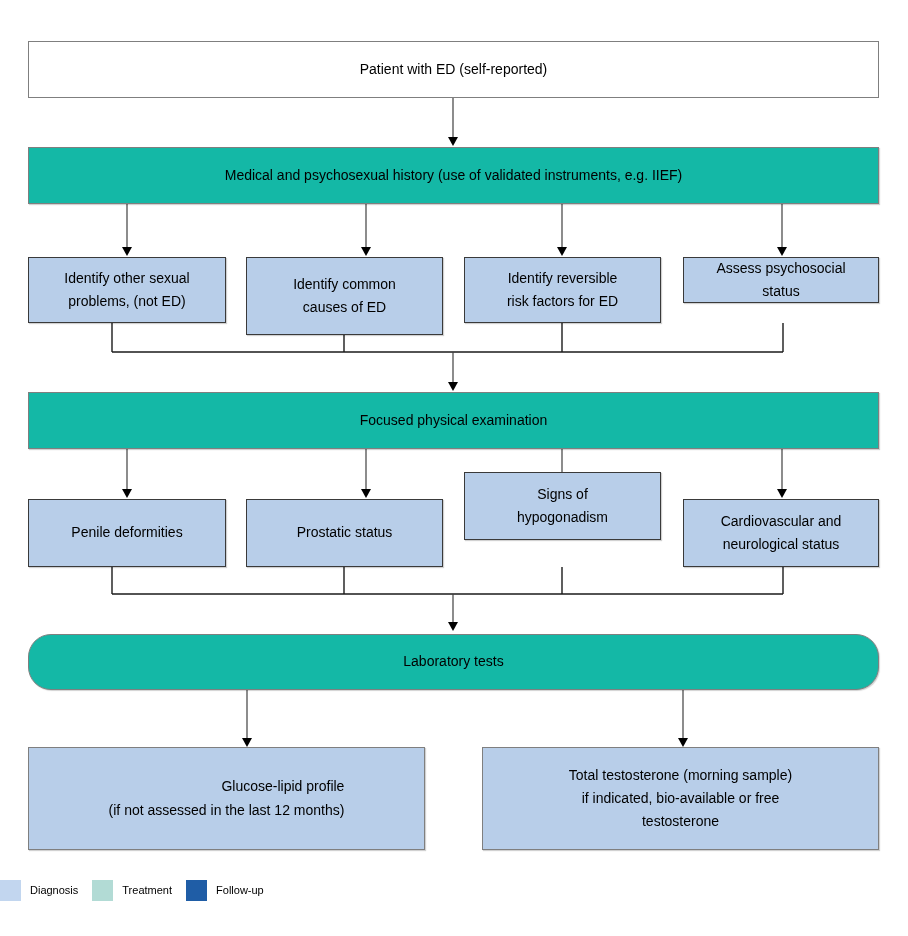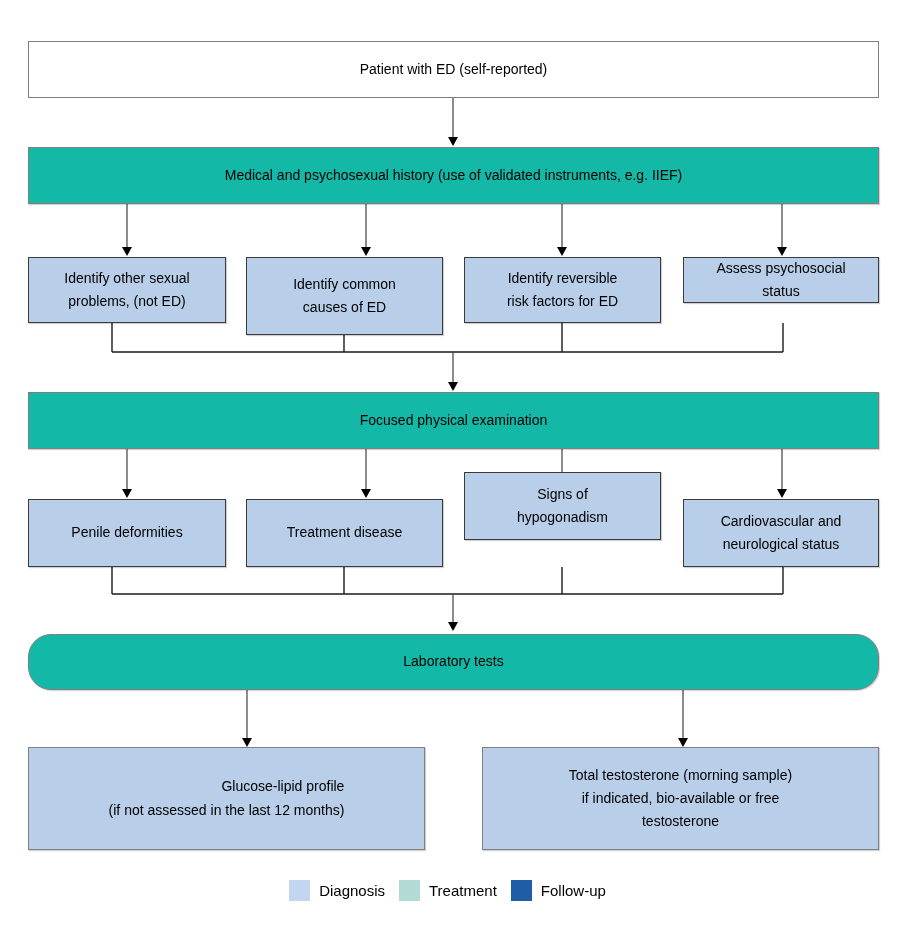--- a/index.html
+++ b/index.html
@@ -16,22 +16,22 @@
   .plain{background:#ffffff;border:1px solid #7f7f7f;}
   .band{background:#14b8a6;border:1px solid #7f7f7f;box-shadow:1px 1px 1px rgba(0,0,0,0.18);}
   .small-box{background:#b8cee9;border:1px solid #3a3a3a;box-shadow:1px 1px 1px rgba(0,0,0,0.18);}
   .bottom-box{background:#b8cee9;border:1px solid #7f7f7f;box-shadow:1px 1px 1px rgba(0,0,0,0.18);}
   #connectors{position:absolute;left:0;top:0;width:908px;height:936px;pointer-events:none;}
   #connectors line{stroke:#404040;stroke-width:1.2;}
   #connectors line.merge{stroke:#1a1a1a;stroke-width:1.4;}
   #connectors polygon{fill:#000;}
   .legend{
     position:absolute;left:0;top:876px;width:895px;height:28px;
-    display:flex;justify-content:center;align-items:center;gap:14px;
-    font-size:15px;
+    display:flex;justify-content:flex-start;align-items:center;gap:14px;
+    font-size:11px;
   }
   .legend-item{display:flex;align-items:center;gap:9px;}
   .swatch{width:21px;height:21px;display:inline-block;}
 </style>
 </head>
 <body>
 
 <div id="canvas">
 
   <svg id="connectors" viewBox="0 0 908 936" xmlns="http://www.w3.org/2000/svg">
@@ -88,21 +88,21 @@
   <div class="node small-box" style="left:246px;top:257px;width:197px;height:78px;">Identify common
 causes of ED</div>
   <div class="node small-box" style="left:464px;top:257px;width:197px;height:66px;">Identify reversible
 risk factors for ED</div>
   <div class="node small-box" style="left:683px;top:257px;width:196px;height:46px;">Assess psychosocial
 status</div>
 
   <div class="node band" style="left:28px;top:392px;width:851px;height:57px;">Focused physical examination</div>
 
   <div class="node small-box" style="left:28px;top:499px;width:198px;height:68px;">Penile deformities</div>
-  <div class="node small-box" style="left:246px;top:499px;width:197px;height:68px;">Treatment disease</div>
+  <div class="node small-box" style="left:246px;top:499px;width:197px;height:68px;">Prostatic status</div>
   <div class="node small-box" style="left:464px;top:472px;width:197px;height:68px;">Signs of
 hypogonadism</div>
   <div class="node small-box" style="left:683px;top:499px;width:196px;height:68px;">Cardiovascular and
 neurological status</div>
 
   <div class="node band" style="left:28px;top:634px;width:851px;height:56px;border-radius:23px;">Laboratory tests</div>
 
   <div class="node bottom-box" style="left:28px;top:747px;width:397px;height:103px;text-align:right;">Glucose-lipid profile
 (if not assessed in the last 12 months)</div>
   <div class="node bottom-box" style="left:482px;top:747px;width:397px;height:103px;">Total testosterone (morning sample)

